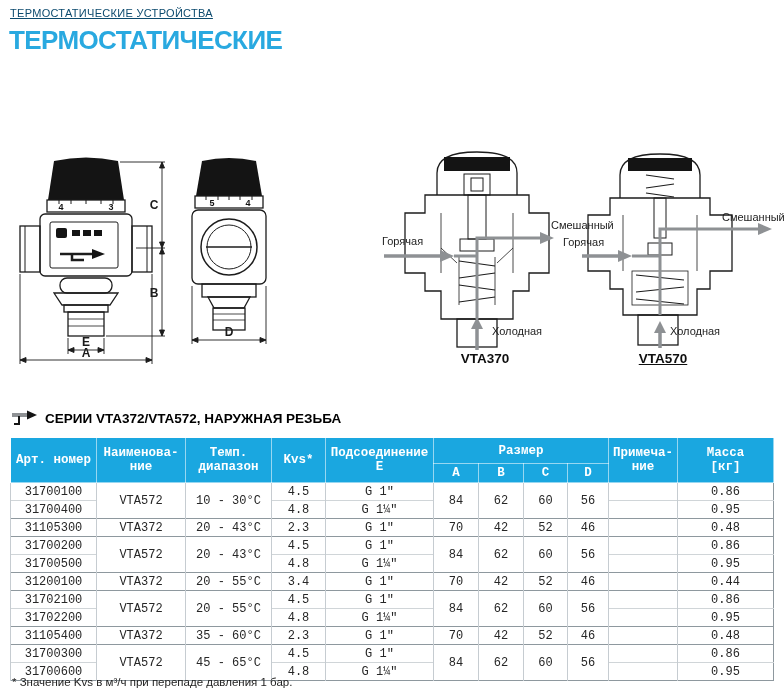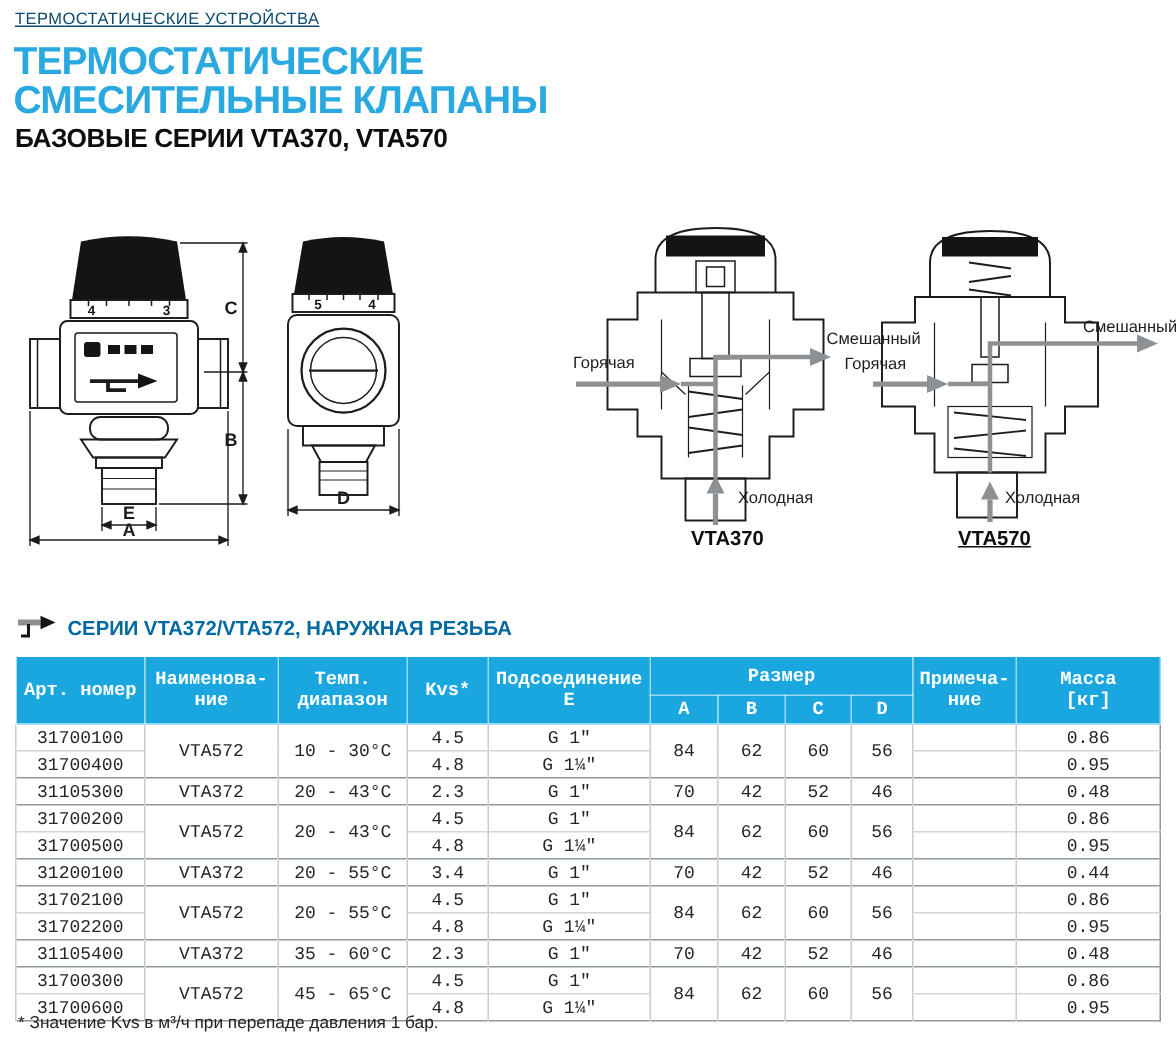--- a/index.html
+++ b/index.html
@@ -17,21 +17,21 @@
   .dimlbl  { font-size:12px; font-weight:bold; fill:#1c1c1c; }
   .flowlbl { font-size:11px; fill:#1c1c1c; }
   .knobnum { font-size:9px; font-weight:bold; fill:#141414; }
 
   .caption { position:absolute; width:96px; text-align:center; font-size:13.5px;
              font-weight:bold; color:#0e0e0e; }
   #cap370 { left:437px; top:351px;text-align:center; }
   #cap570 { left:615px; top:351px;text-decoration:underline; }
 
   .section-head { position:absolute; left:12px; top:410px; display:flex; align-items:center;
-                  gap:7px; font-size:13.5px; font-weight:bold; color:#0369a1; }
+                  gap:7px; font-size:13.5px; font-weight:bold; color:#000000; }
   .section-head svg { position:static; }
 
   table.data { position:absolute; left:10px; top:437px; width:764px; table-layout:fixed;
                border-collapse:collapse; font-size:12px; color:#262626;
                border:1.5px solid #8e989e;font-family:Liberation Mono, monospace; }
   table.data th { background:#1aa7e0; color:#fff; font-weight:bold; font-size:12.5px;
                   line-height:1.12; white-space:pre-line; padding:2px 1px;
                   border:1px solid rgba(255,255,255,.55); }
   table.data thead tr.h1 { height:26px; }
   table.data thead tr.h2 { height:15px; }
@@ -43,23 +43,21 @@
   .footnote { position:absolute; left:12px; top:676px; font-size:11.5px; color:#222; }
 </style>
 </head>
 <body>
 
 <div class="page">
 
   <div class="eyebrow">ТЕРМОСТАТИЧЕСКИЕ УСТРОЙСТВА</div>
   <div class="title">
     <div>ТЕРМОСТАТИЧЕСКИЕ</div>
-    <div>СМЕСИТЕЛЬНЫЕ КЛАПАНЫ</div>
   </div>
-  <div class="subtitle">БАЗОВЫЕ СЕРИИ VTA370, VTA570</div>
 
   <svg style="left:14px; top:148px;" width="156" height="218" viewBox="0 0 156 218">
     <g stroke="#1c1c1c" fill="none" stroke-width="1.3">
       <path d="M40,13 Q72,6 104,13 L110,52 L34,52 Z" fill="#141414" stroke="none"></path>
       <rect x="33" y="52" width="78" height="12" fill="#fff"></rect>
       <path d="M45,52 v4 M57,52 v4 M72,52 v4 M87,52 v4 M99,52 v4" stroke-width="1"></path>
       <text class="knobnum" x="47" y="62" text-anchor="middle" stroke="none">4</text>
       <text class="knobnum" x="97" y="62" text-anchor="middle" stroke="none">3</text>
       <rect x="26" y="66" width="92" height="62" rx="5"></rect>
       <rect x="36" y="74" width="68" height="46" rx="2" stroke-width="1"></rect>

